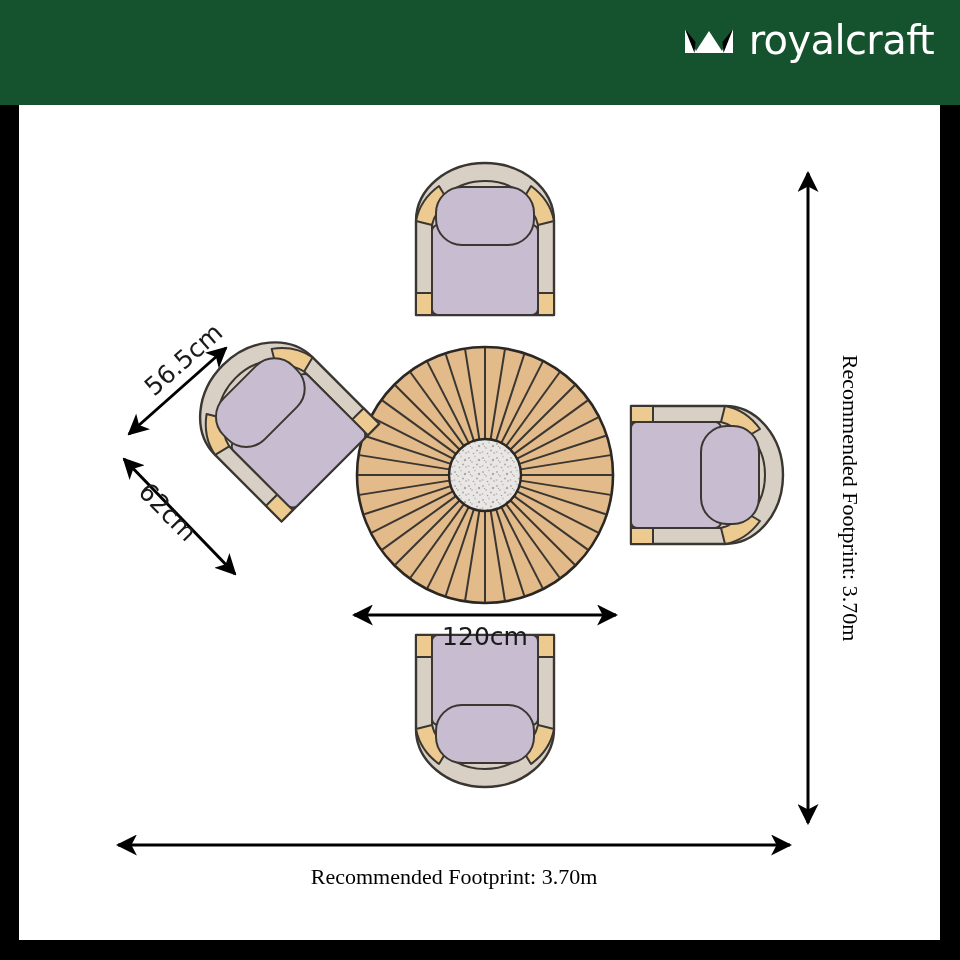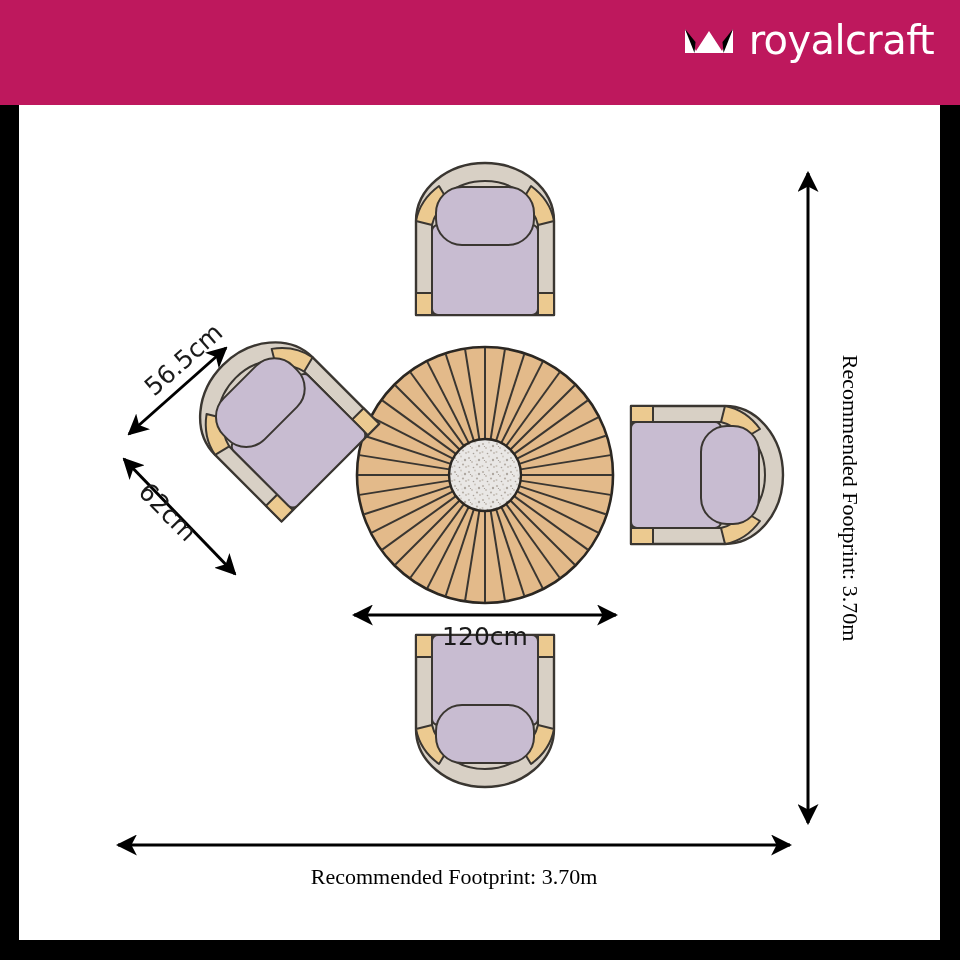--- a/index.html
+++ b/index.html
@@ -17,21 +17,21 @@
     position: relative;
     width: 960px;
     height: 960px;
     background: #000000;
   }
   
   #brand-bar {
     position: absolute;
     left: 0; top: 0;
     width: 960px; height: 105px;
-    background: #be185d;
+    background: #14532d;
   }
   #brand-lockup {
     position: absolute;
     right: 26px;
     top: 20px;
     display: flex;
     align-items: center;
     gap: 14px;
   }
   #brand-mark { width: 52px; height: 40px; display: block; }

